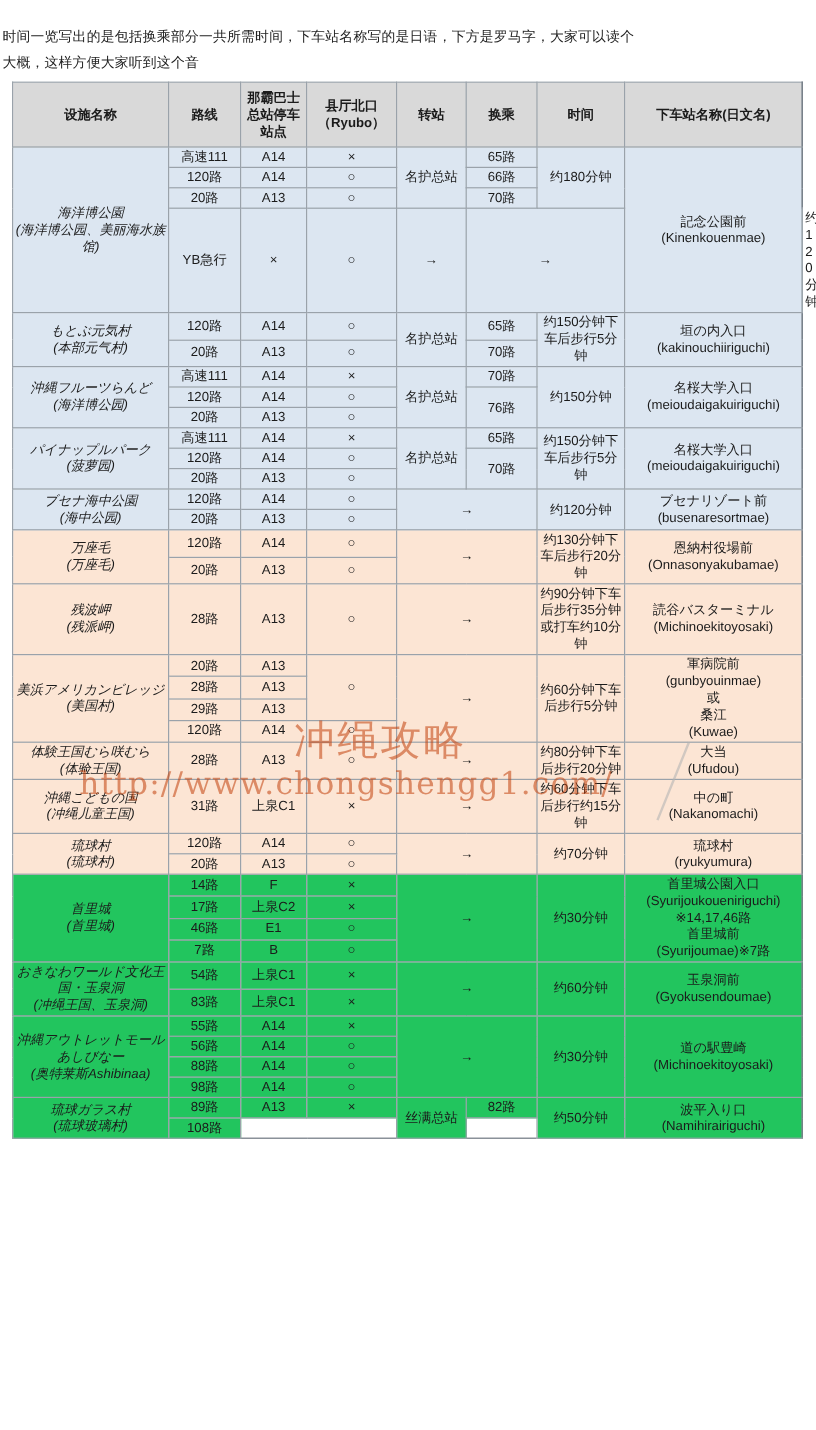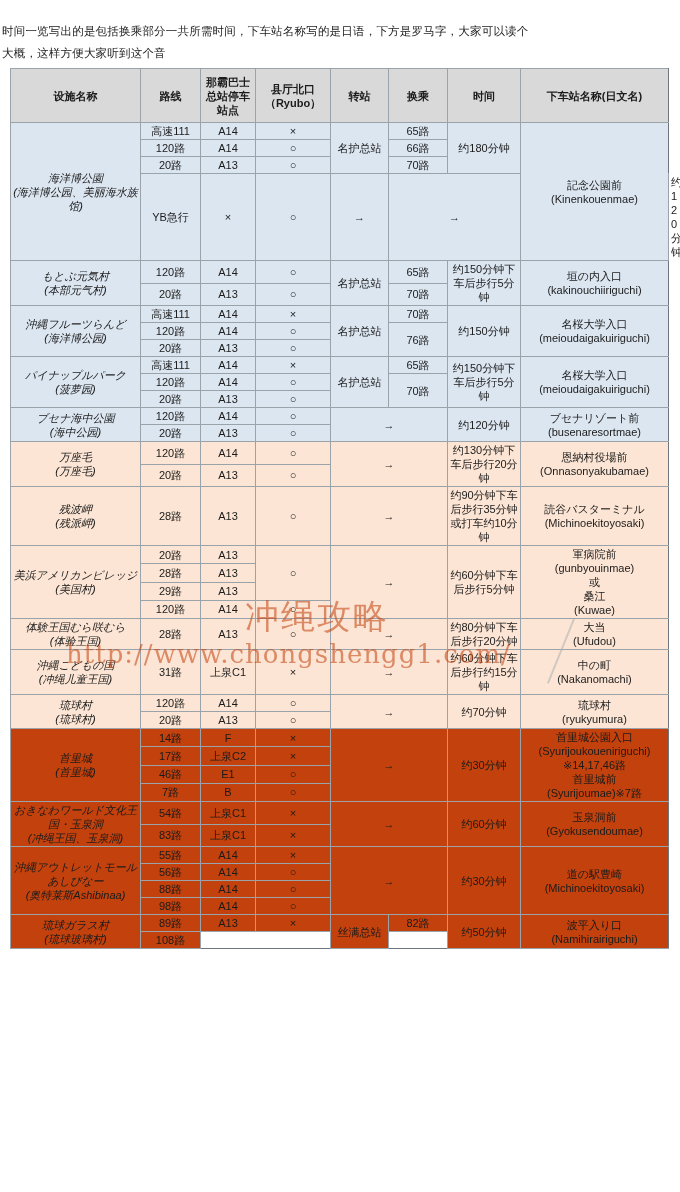--- a/index.html
+++ b/index.html
@@ -48,21 +48,21 @@
     font-weight: bold;
     font-size: 12px;
     line-height: 15px;
     height: 54px;
     padding: 2px;
   }
 
   
   tr.g-blue   td { background: #dce6f1; }
   tr.g-peach  td { background: #fce5d4; }
-  tr.g-yellow td { background: #c2410c; }
+  tr.g-yellow td { background: #22c55e; }
 
   
   td.grp-top, th.grp-top { border-top: 2px solid #5f686f; }
 
   .nm      { font-size: 11.5px; line-height: 15px; font-style: italic; }
   .nm .jp  { display:block; }
   .nm .cn  { display:block; }
   .dest    { font-size: 11.5px; line-height: 15px; }
   .dest span { display:block; }
 

